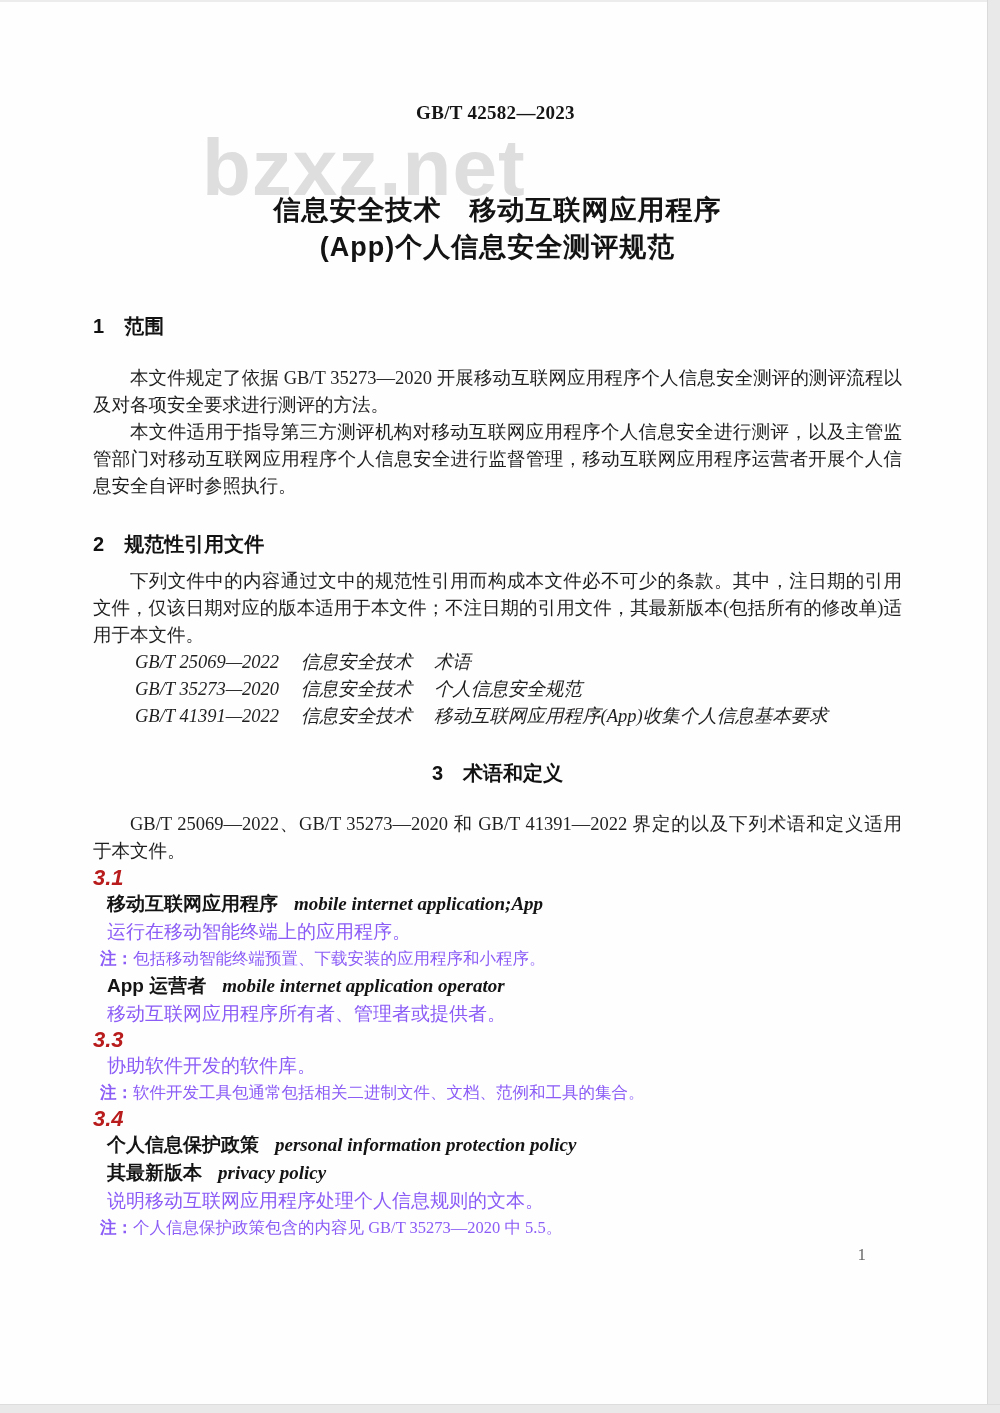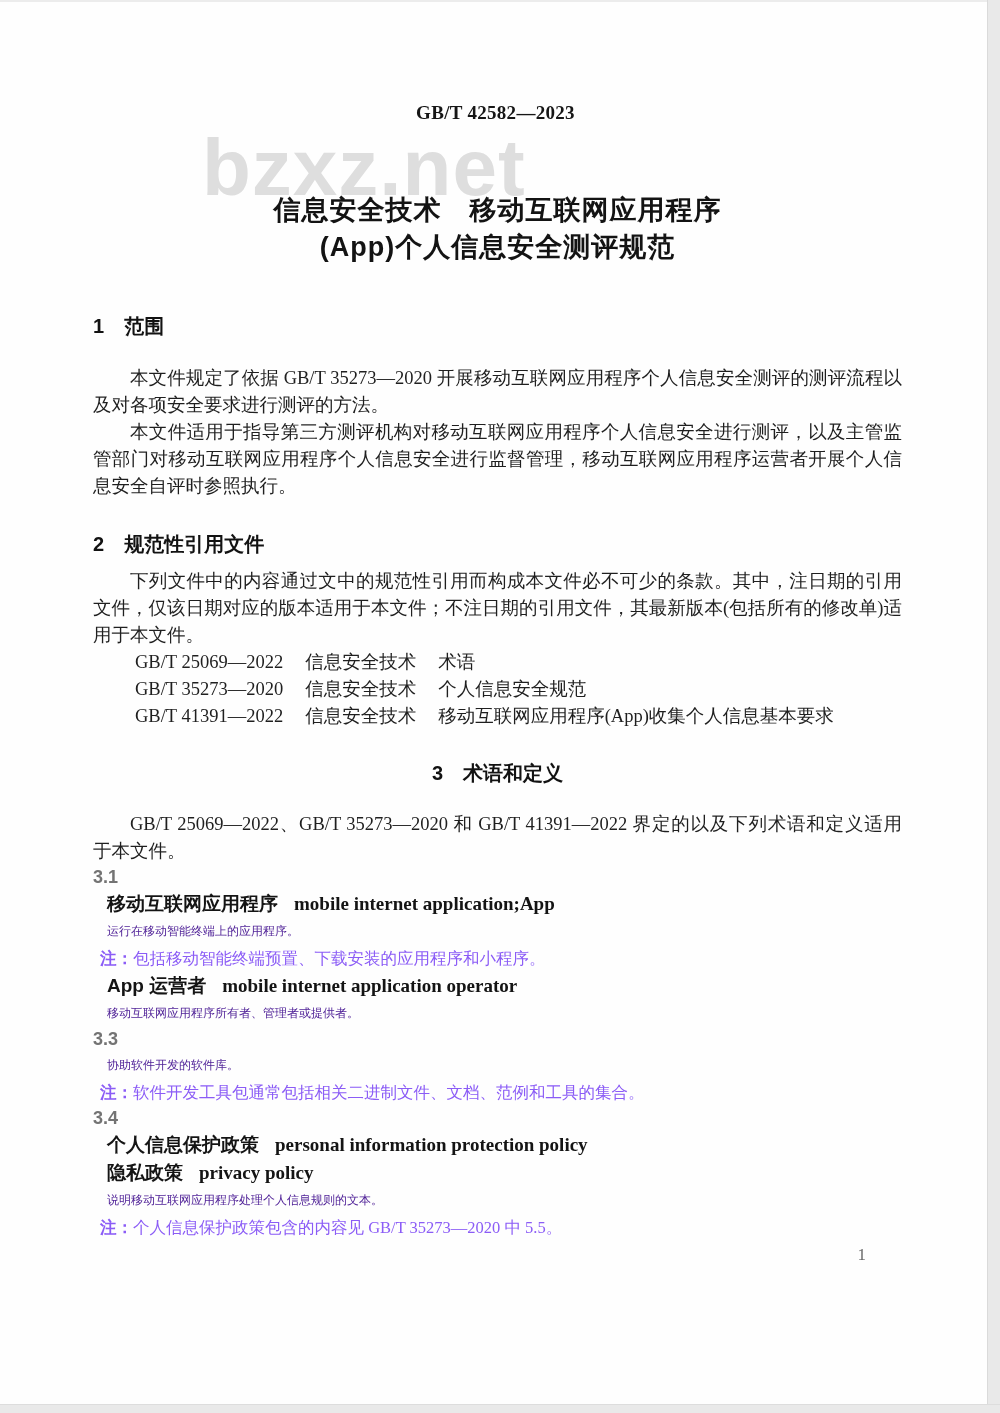--- a/index.html
+++ b/index.html
@@ -63,48 +63,48 @@
   .sh-3 { margin-top:29px;text-align:center; }
 
   .para {
     margin:0; text-indent:2em; text-align:justify;
     font-size:18.5px; line-height:27px; color:#1f1f1f;
   }
   .para-first { margin-top:25px; }
   .para-top2  { margin-top:10px; }
   .para-top3  { margin-top:24px; }
 
-  .ref-list { margin:0; }
+  .ref-list { margin:0;font-style:italic; }
   .ref-line {
     display:flex; column-gap:22px;
     padding-left:42px;
     font-size:18.5px; line-height:27px; color:#1f1f1f;
     white-space:nowrap;
   }
 
   .terms { margin:0; }
   .term-num {
     font-family:"Liberation Sans","DejaVu Sans",sans-serif;
-    font-weight:bold; font-size:18px; line-height:25px; color:#737373;
+    font-weight:bold; font-size:22px; line-height:25px; color:#b91c1c;font-style:italic;
   }
   .term-name {
     padding-left:14px; line-height:27px;
     font-weight:bold; color:#141414;
   }
   .term-name .zh {
     font-family:"Liberation Sans","DejaVu Sans",sans-serif;
     font-size:19px;
     text-align:right;
   }
   .term-name .en {
     font-family:"Liberation Serif","DejaVu Serif",serif;
-    font-size:19px; margin-left:16px;
+    font-size:19px; margin-left:16px;font-style:italic;
   }
   .term-def {
-    padding-left:14px; font-size:12px; line-height:27px; color:#4c1d95;
+    padding-left:14px; font-size:19px; line-height:27px; color:#8b5cf6;
   }
   .term-note {
     padding-left:7px; font-size:16.5px; line-height:26px; color:#8b5cf6;
   }
   .term-note .note-label { font-family:"Liberation Sans","DejaVu Sans",sans-serif; font-weight:bold; }
 
   .page-num {
     margin-top:4px;
     text-align:right; padding-right:36px;
     font-size:17px; line-height:20px; color:#6a6a6a;
@@ -188,21 +188,21 @@
             <span class="note-label">注：</span><span>软件开发工具包通常包括相关二进制文件、文档、范例和工具的集合。</span>
           </div>
         </div>
 
         <div class="term">
           <div class="term-num">3.4</div>
           <div class="term-name">
             <span class="zh">个人信息保护政策</span><span class="en">personal information protection policy</span>
           </div>
           <div class="term-name">
-            <span class="zh">隐私政策</span><span class="en">privacy policy</span>
+            <span class="zh">其最新版本</span><span class="en">privacy policy</span>
           </div>
           <div class="term-def">说明移动互联网应用程序处理个人信息规则的文本。</div>
           <div class="term-note">
             <span class="note-label">注：</span><span>个人信息保护政策包含的内容见 GB/T 35273—2020 中 5.5。</span>
           </div>
         </div>
 
       </div>
 
       <div class="page-num">1</div>

